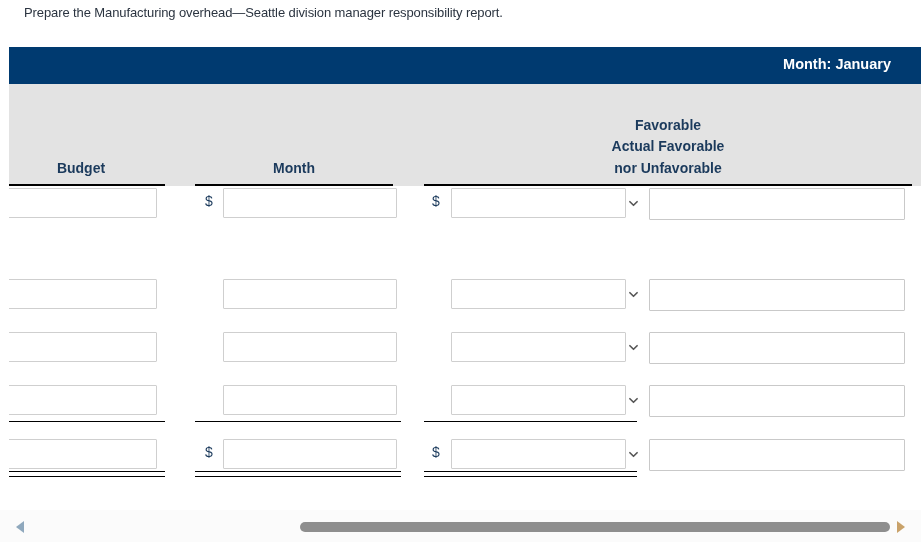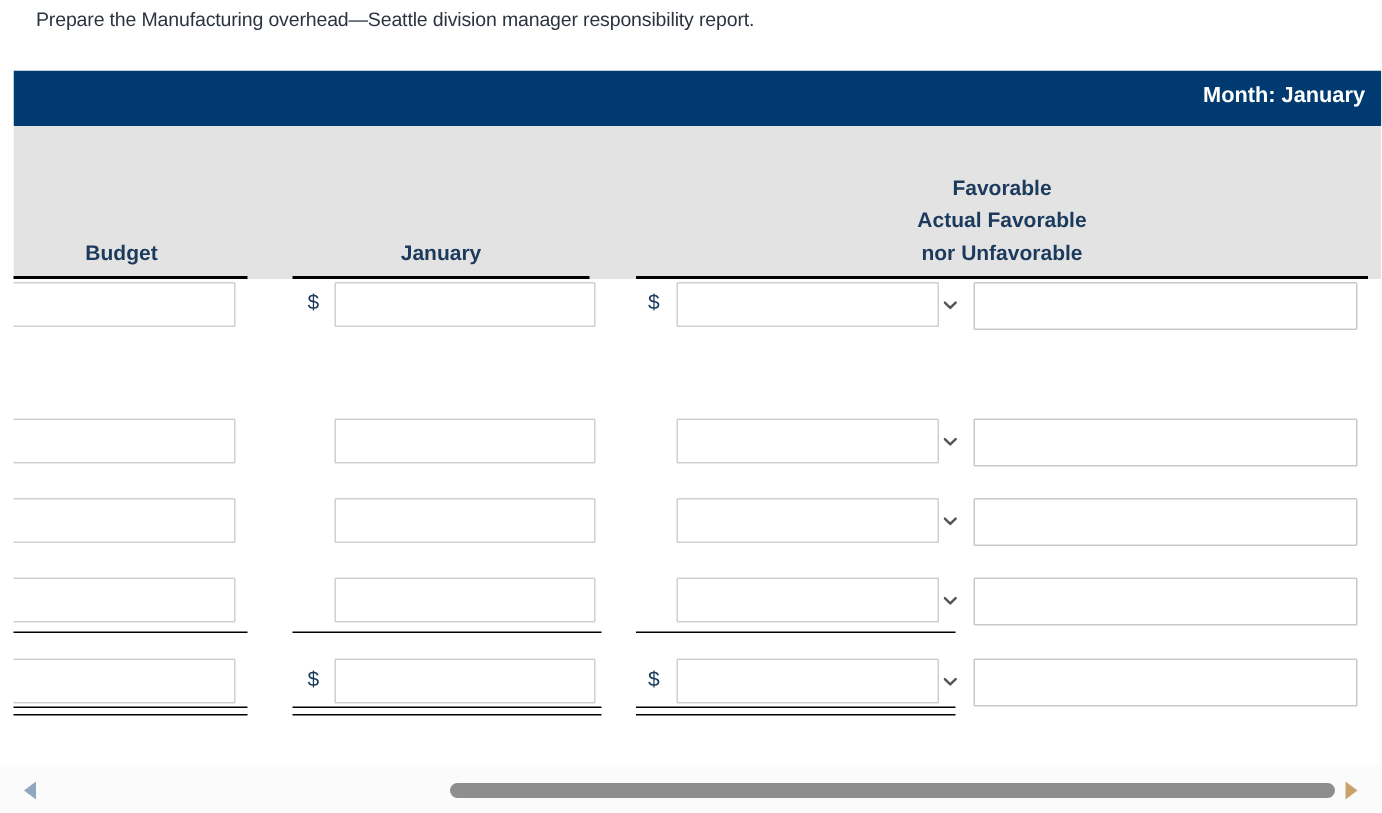--- a/index.html
+++ b/index.html
@@ -42,21 +42,21 @@
   .titlebar {
     position: absolute;
     left: 0;
     top: 0;
     width: 912px;
     height: 37px;
     background: #003a70;
   }
   .titlebar-text {
     position: absolute;
-    right: 11px;
+    right: 30px;
     top: 9px;
     color: #ffffff;
     font-size: 14.5px;
     font-weight: bold;
     white-space: nowrap;
   }
 
   
   .headband {
     position: absolute;
@@ -236,21 +236,21 @@
 <div class="worksheet">
 
   <div class="titlebar">
     <div class="titlebar-text">Month: January</div>
   </div>
 
   <div class="headband">
 
     <div class="colhead budget">Budget</div>
 
-    <div class="colhead actual">January</div>
+    <div class="colhead actual">Month</div>
 
     <div class="colhead fav">
       <div>Favorable</div>
       <div>Actual Favorable</div>
       <div>nor Unfavorable</div>
     </div>
   </div>
 
   <div class="sheetbody" id="sheetbody">
       <div class="row" style="top: 2px;">

